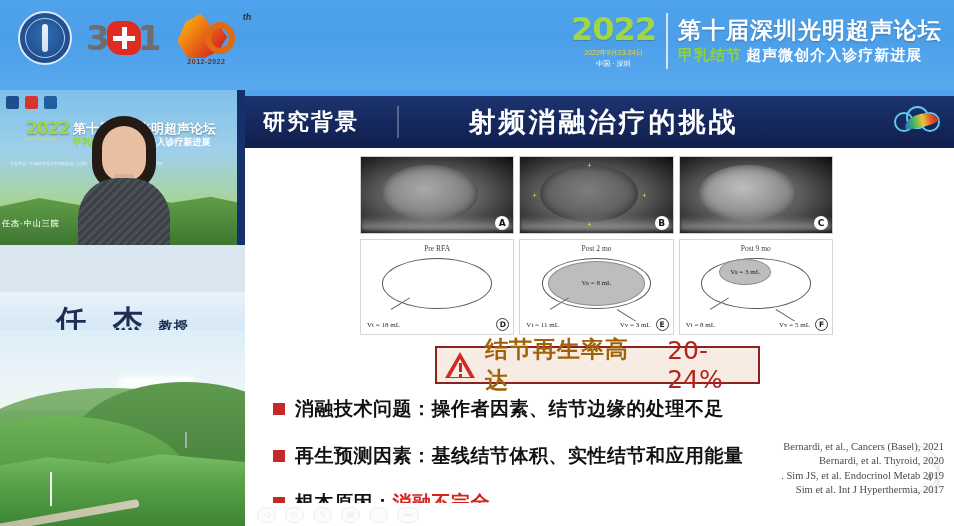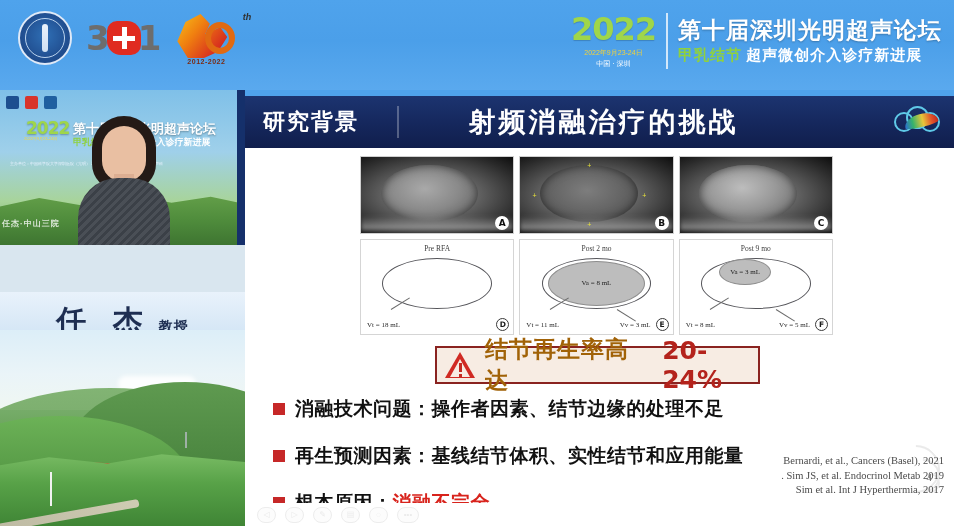--- a/index.html
+++ b/index.html
@@ -339,21 +339,21 @@
     border-left:10px solid transparent; border-right:10px solid transparent;
     border-bottom:18px solid #f7ece3;
   }
   #warn-tri .bang {
     position:absolute; left:-1.5px; top:11px; width:3px; height:9px; background:#c32a22; z-index:3;
   }
   #warn-tri .dot {
     position:absolute; left:-1.5px; top:22px; width:3px; height:3px; background:#c32a22; z-index:3;
   }
   #callout-text { font-size:23px; font-weight:bold; color:#a16207; letter-spacing:1px; }
-  #callout-pct { font-size:25px; font-weight:bold; color:#b4231c; margin-left:14px;
+  #callout-pct { font-size:25px; font-weight:normal; color:#b4231c; margin-left:14px;
     font-family:"DejaVu Sans", sans-serif; }
 
   
   #bullets { position:absolute; left:28px; top:306px; width:620px; }
   .bullet { display:flex; align-items:center; margin-bottom:21px; }
   .bullet-sq {
     width:12px; height:12px; background:#c62828; flex:0 0 auto; margin-right:10px;
   }
   .bullet-txt { font-size:19px; font-weight:bold; color:#111111; letter-spacing:0.5px; }
   .bullet-txt .red { color:#d8231c; }
@@ -577,20 +577,21 @@
     <div class="bullet">
       <span class="bullet-sq"></span>
       <span class="bullet-txt">
         <span>根本原因：</span><span class="red">消融不完全</span>
       </span>
     </div>
   </div>
 
   <div id="refs">
     <div>Bernardi, et al., Cancers (Basel),  2021</div>
+    <div>Bernardi, et al. Thyroid, 2020</div>
     <div>. Sim JS, et al. Endocrinol Metab 2019</div>
     <div>Sim et al. Int J Hyperthermia, 2017</div>
   </div>
   <div id="page-num">4</div>
   <div id="slide-watermark">
     <span class="wm-arc" style="width:20px;height:20px"></span>
     <span class="wm-arc" style="width:34px;height:34px"></span>
     <span class="wm-arc" style="width:48px;height:48px"></span>
   </div>
 </div>

